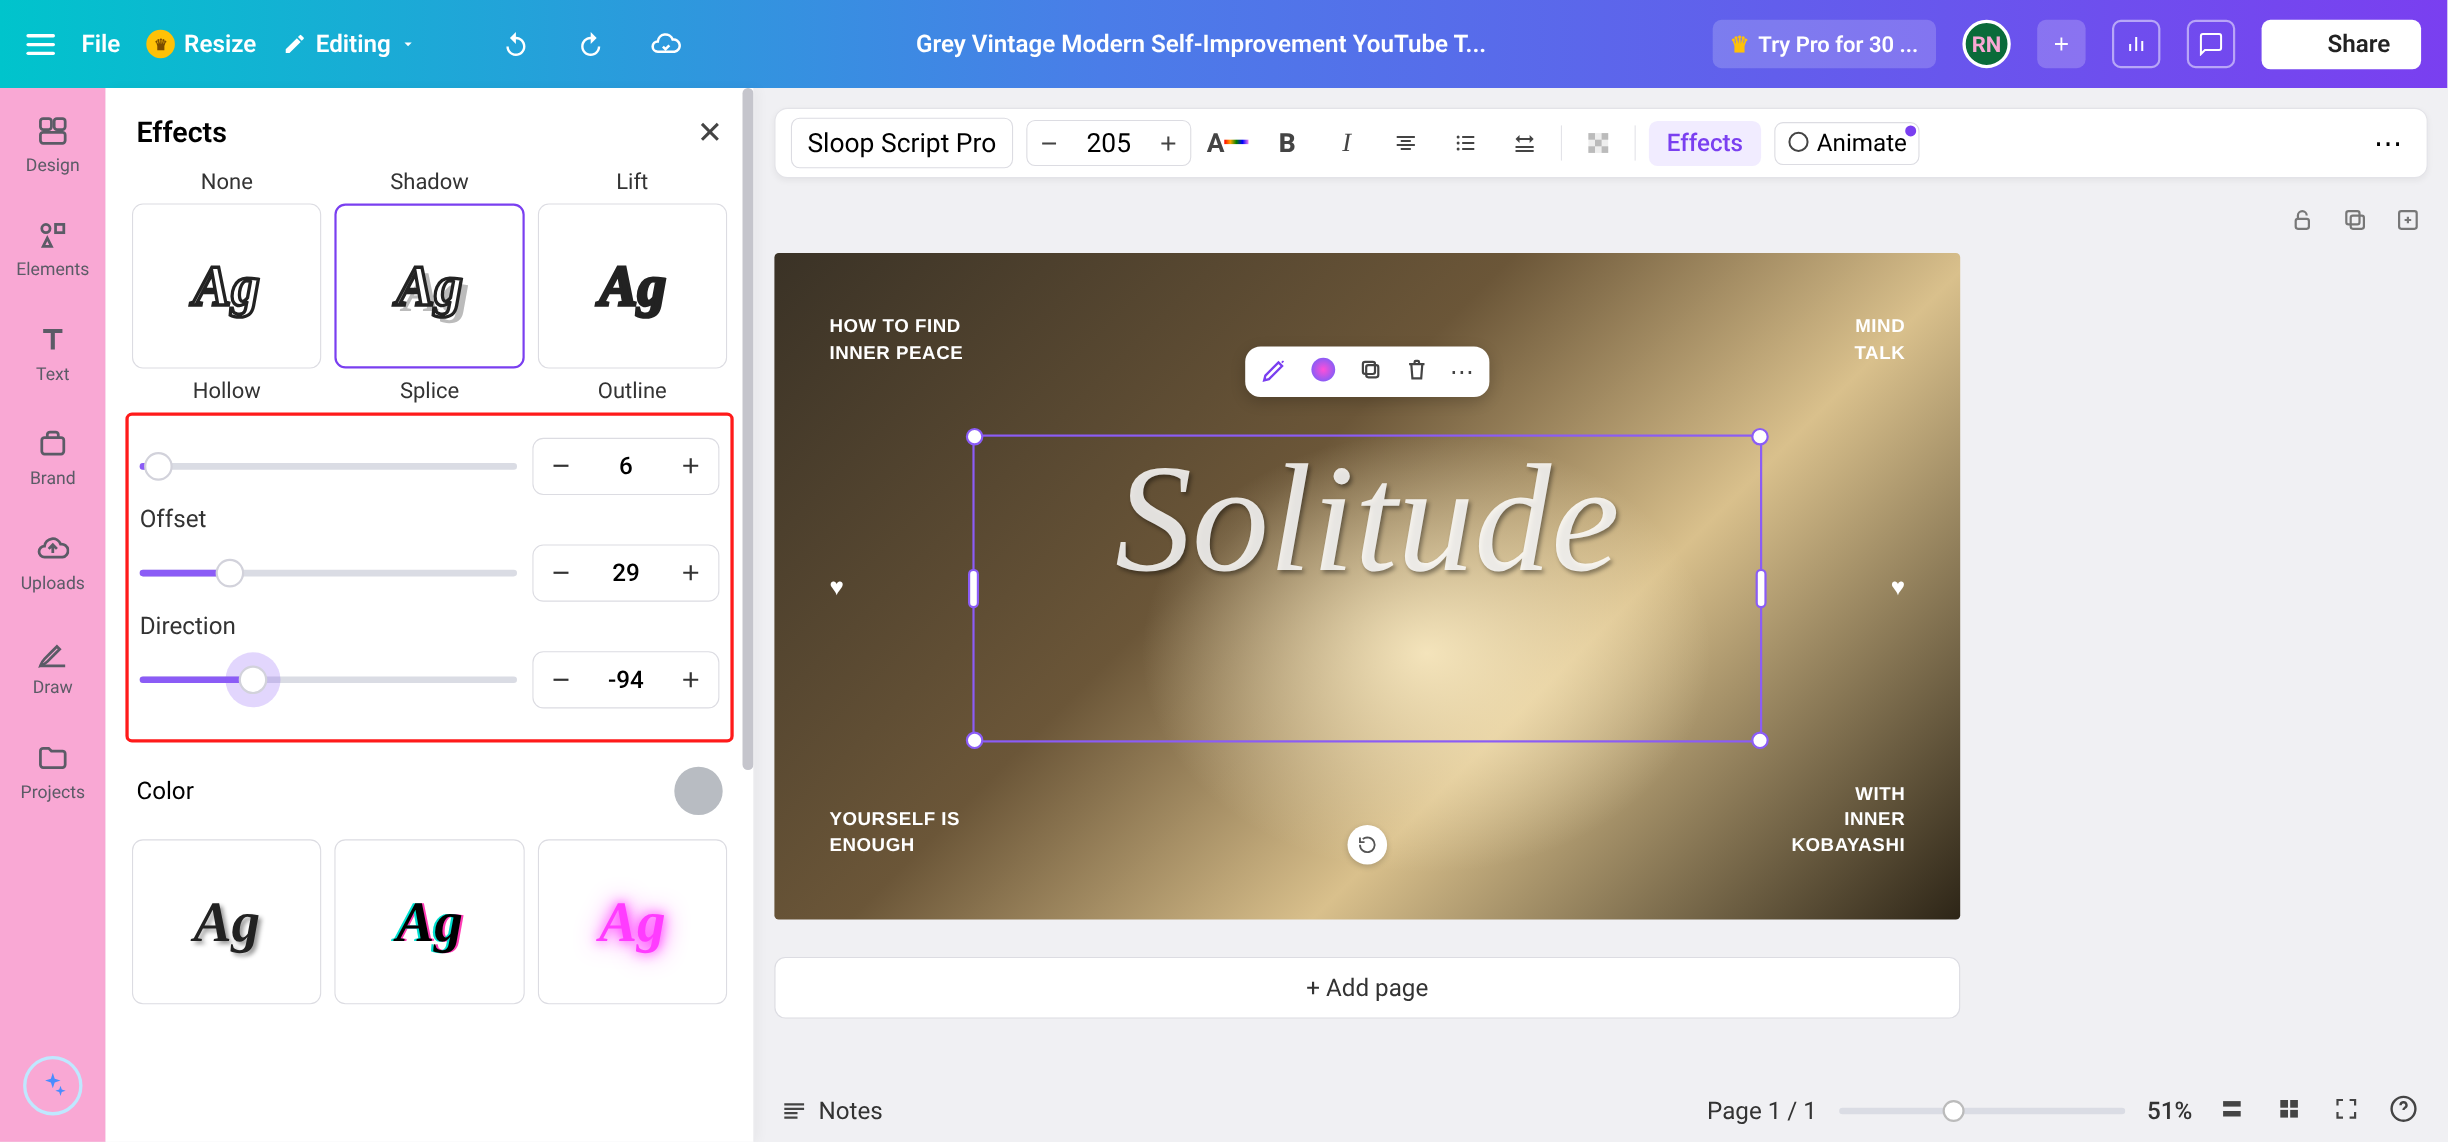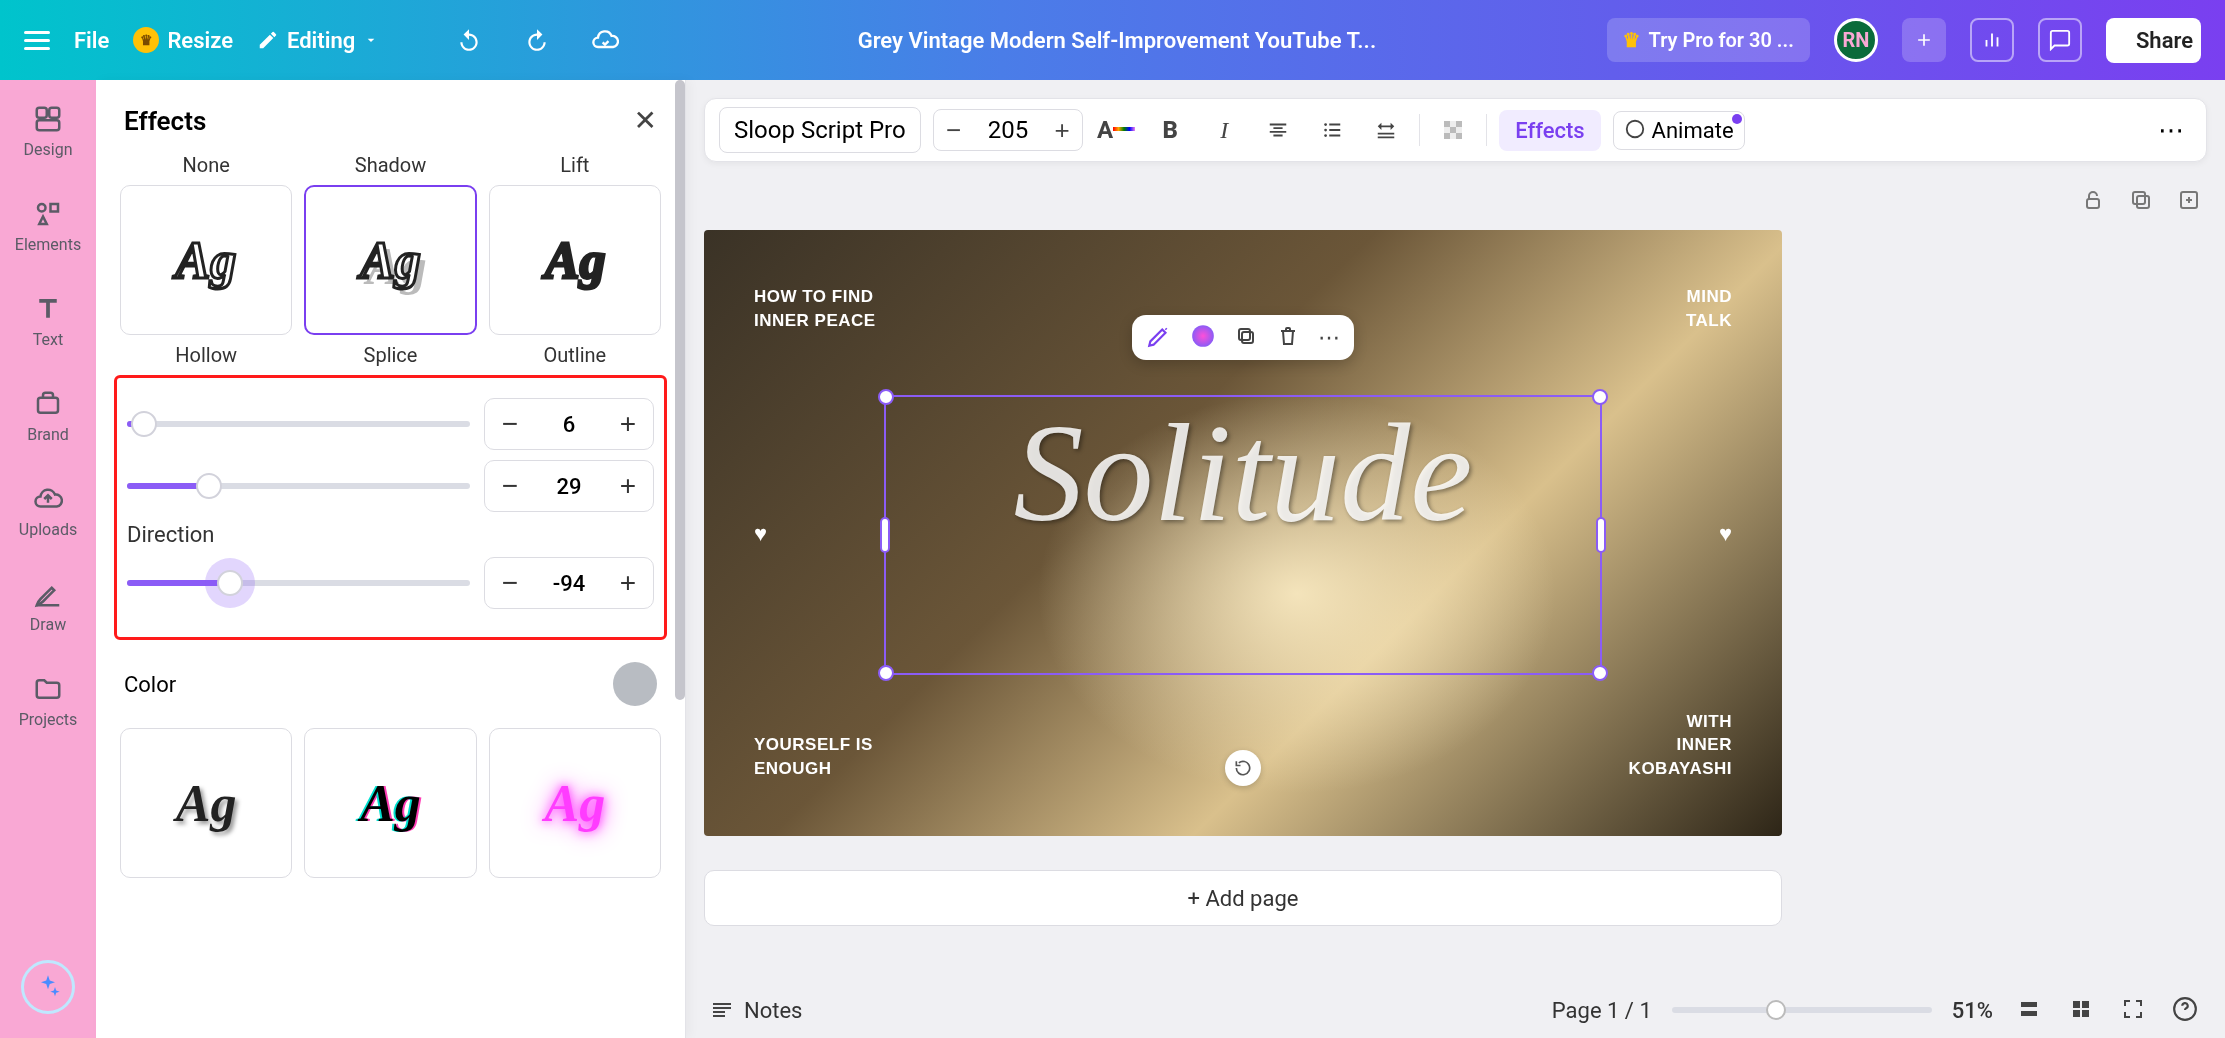--- a/index.html
+++ b/index.html
@@ -27,21 +27,21 @@
 .header .bold{font-weight:600;font-size:22px;}
 .header .chip{display:flex;align-items:center;gap:8px;cursor:pointer;}
 .header .crown{background:#ffc107;border-radius:50%;width:26px;height:26px;display:flex;align-items:center;justify-content:center;font-size:14px;color:#7a4b00;}
 .header svg{fill:#fff;}
 .header .title{flex:1;text-align:center;font-weight:600;font-size:22px;white-space:nowrap;overflow:hidden;text-overflow:ellipsis;padding:0 16px;}
 .header .try-pro{background:rgba(255,255,255,0.18);border-radius:8px;padding:10px 16px;display:flex;align-items:center;gap:8px;font-weight:600;font-size:20px;cursor:pointer;}
 .header .avatar{width:44px;height:44px;border-radius:50%;background:#0a6b3a;color:#f9a8d4;display:flex;align-items:center;justify-content:center;font-weight:700;font-size:20px;border:3px solid #fff;}
 .header .iconbtn{width:44px;height:44px;border-radius:8px;display:flex;align-items:center;justify-content:center;cursor:pointer;}
 .header .iconbtn.outline{border:2px solid rgba(255,255,255,0.5);}
 .header .iconbtn.plus{background:rgba(255,255,255,0.2);}
-.header .share{background:#fff;color:#222;border-radius:8px;padding:10px 8px;display:flex;align-items:center;font-weight:600;font-size:22px;cursor:pointer;}
+.header .share{background:#fff;color:#222;border-radius:8px;padding:10px 28px;display:flex;align-items:center;gap:10px;font-weight:600;font-size:22px;cursor:pointer;}
 
 
 .rail{position:absolute;top:80px;left:0;width:96px;bottom:0;background:#f9a8d4;display:flex;flex-direction:column;align-items:center;padding-top:24px;gap:40px;}
 .rail .item{display:flex;flex-direction:column;align-items:center;gap:6px;color:#5b5b66;cursor:pointer;font-size:16px;}
 .rail .magic{position:absolute;bottom:24px;width:54px;height:54px;border-radius:50%;border:3px solid #bfe8ff;display:flex;align-items:center;justify-content:center;color:#4a8cff;cursor:pointer;}
 
 
 .panel{position:absolute;top:80px;left:96px;width:590px;bottom:0;background:#fff;border-right:1px solid #e3e3e8;box-shadow:4px 0 10px rgba(0,0,0,0.04);overflow:hidden;}
 .panel .scrollbar{position:absolute;right:0;top:0;width:12px;height:100%;}
 .panel .scrollbar-thumb{position:absolute;right:0;top:0;width:10px;height:620px;background:#c5c5cc;border-radius:5px;}
@@ -284,20 +284,21 @@
             <div class="knob" style="left:5%"></div>
           </div>
         <div class="stepper">
           <button>−</button>
           <span class="val">6</span>
           <button>+</button>
         </div>
       </div>
     </div>
     <div class="ctrl-row">
+      <div class="ctrl-label">Offset</div>
       <div class="ctrl-body">
         <div class="slider">
             <div class="track"></div>
             <div class="fill" style="width:24%"></div>
             <div class="knob" style="left:24%"></div>
           </div>
         <div class="stepper">
           <button>−</button>
           <span class="val">29</span>
           <button>+</button>

